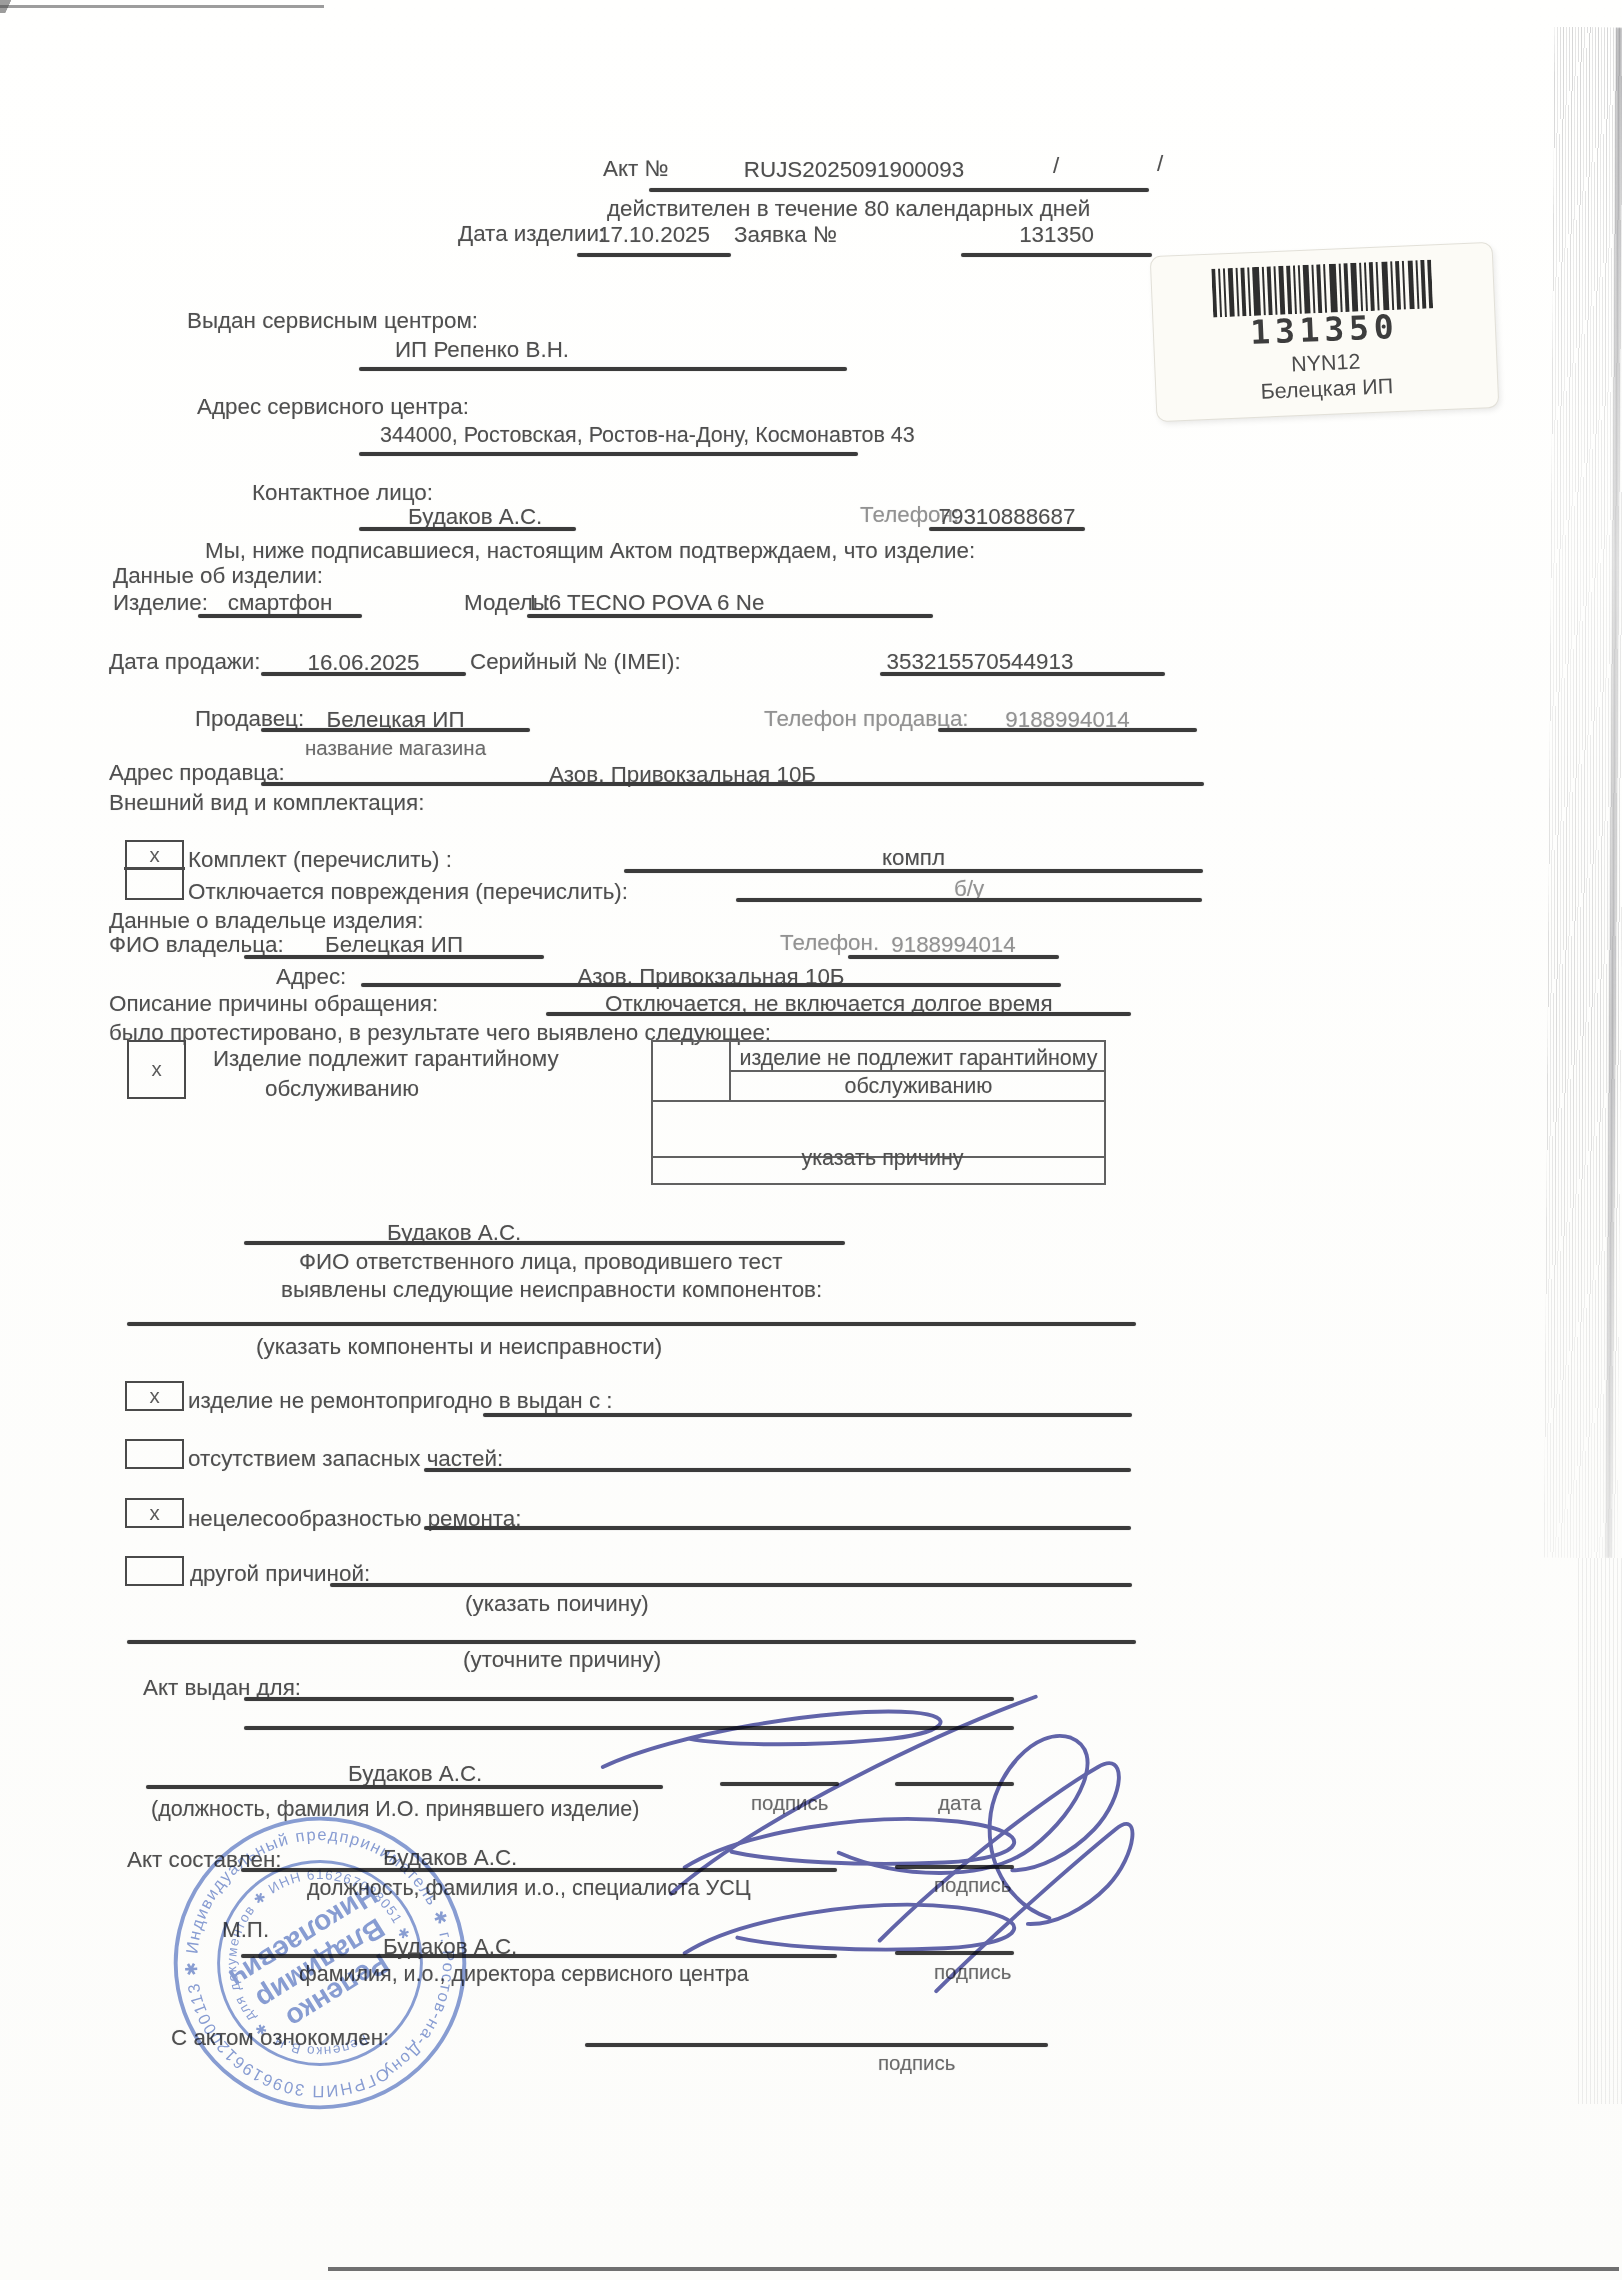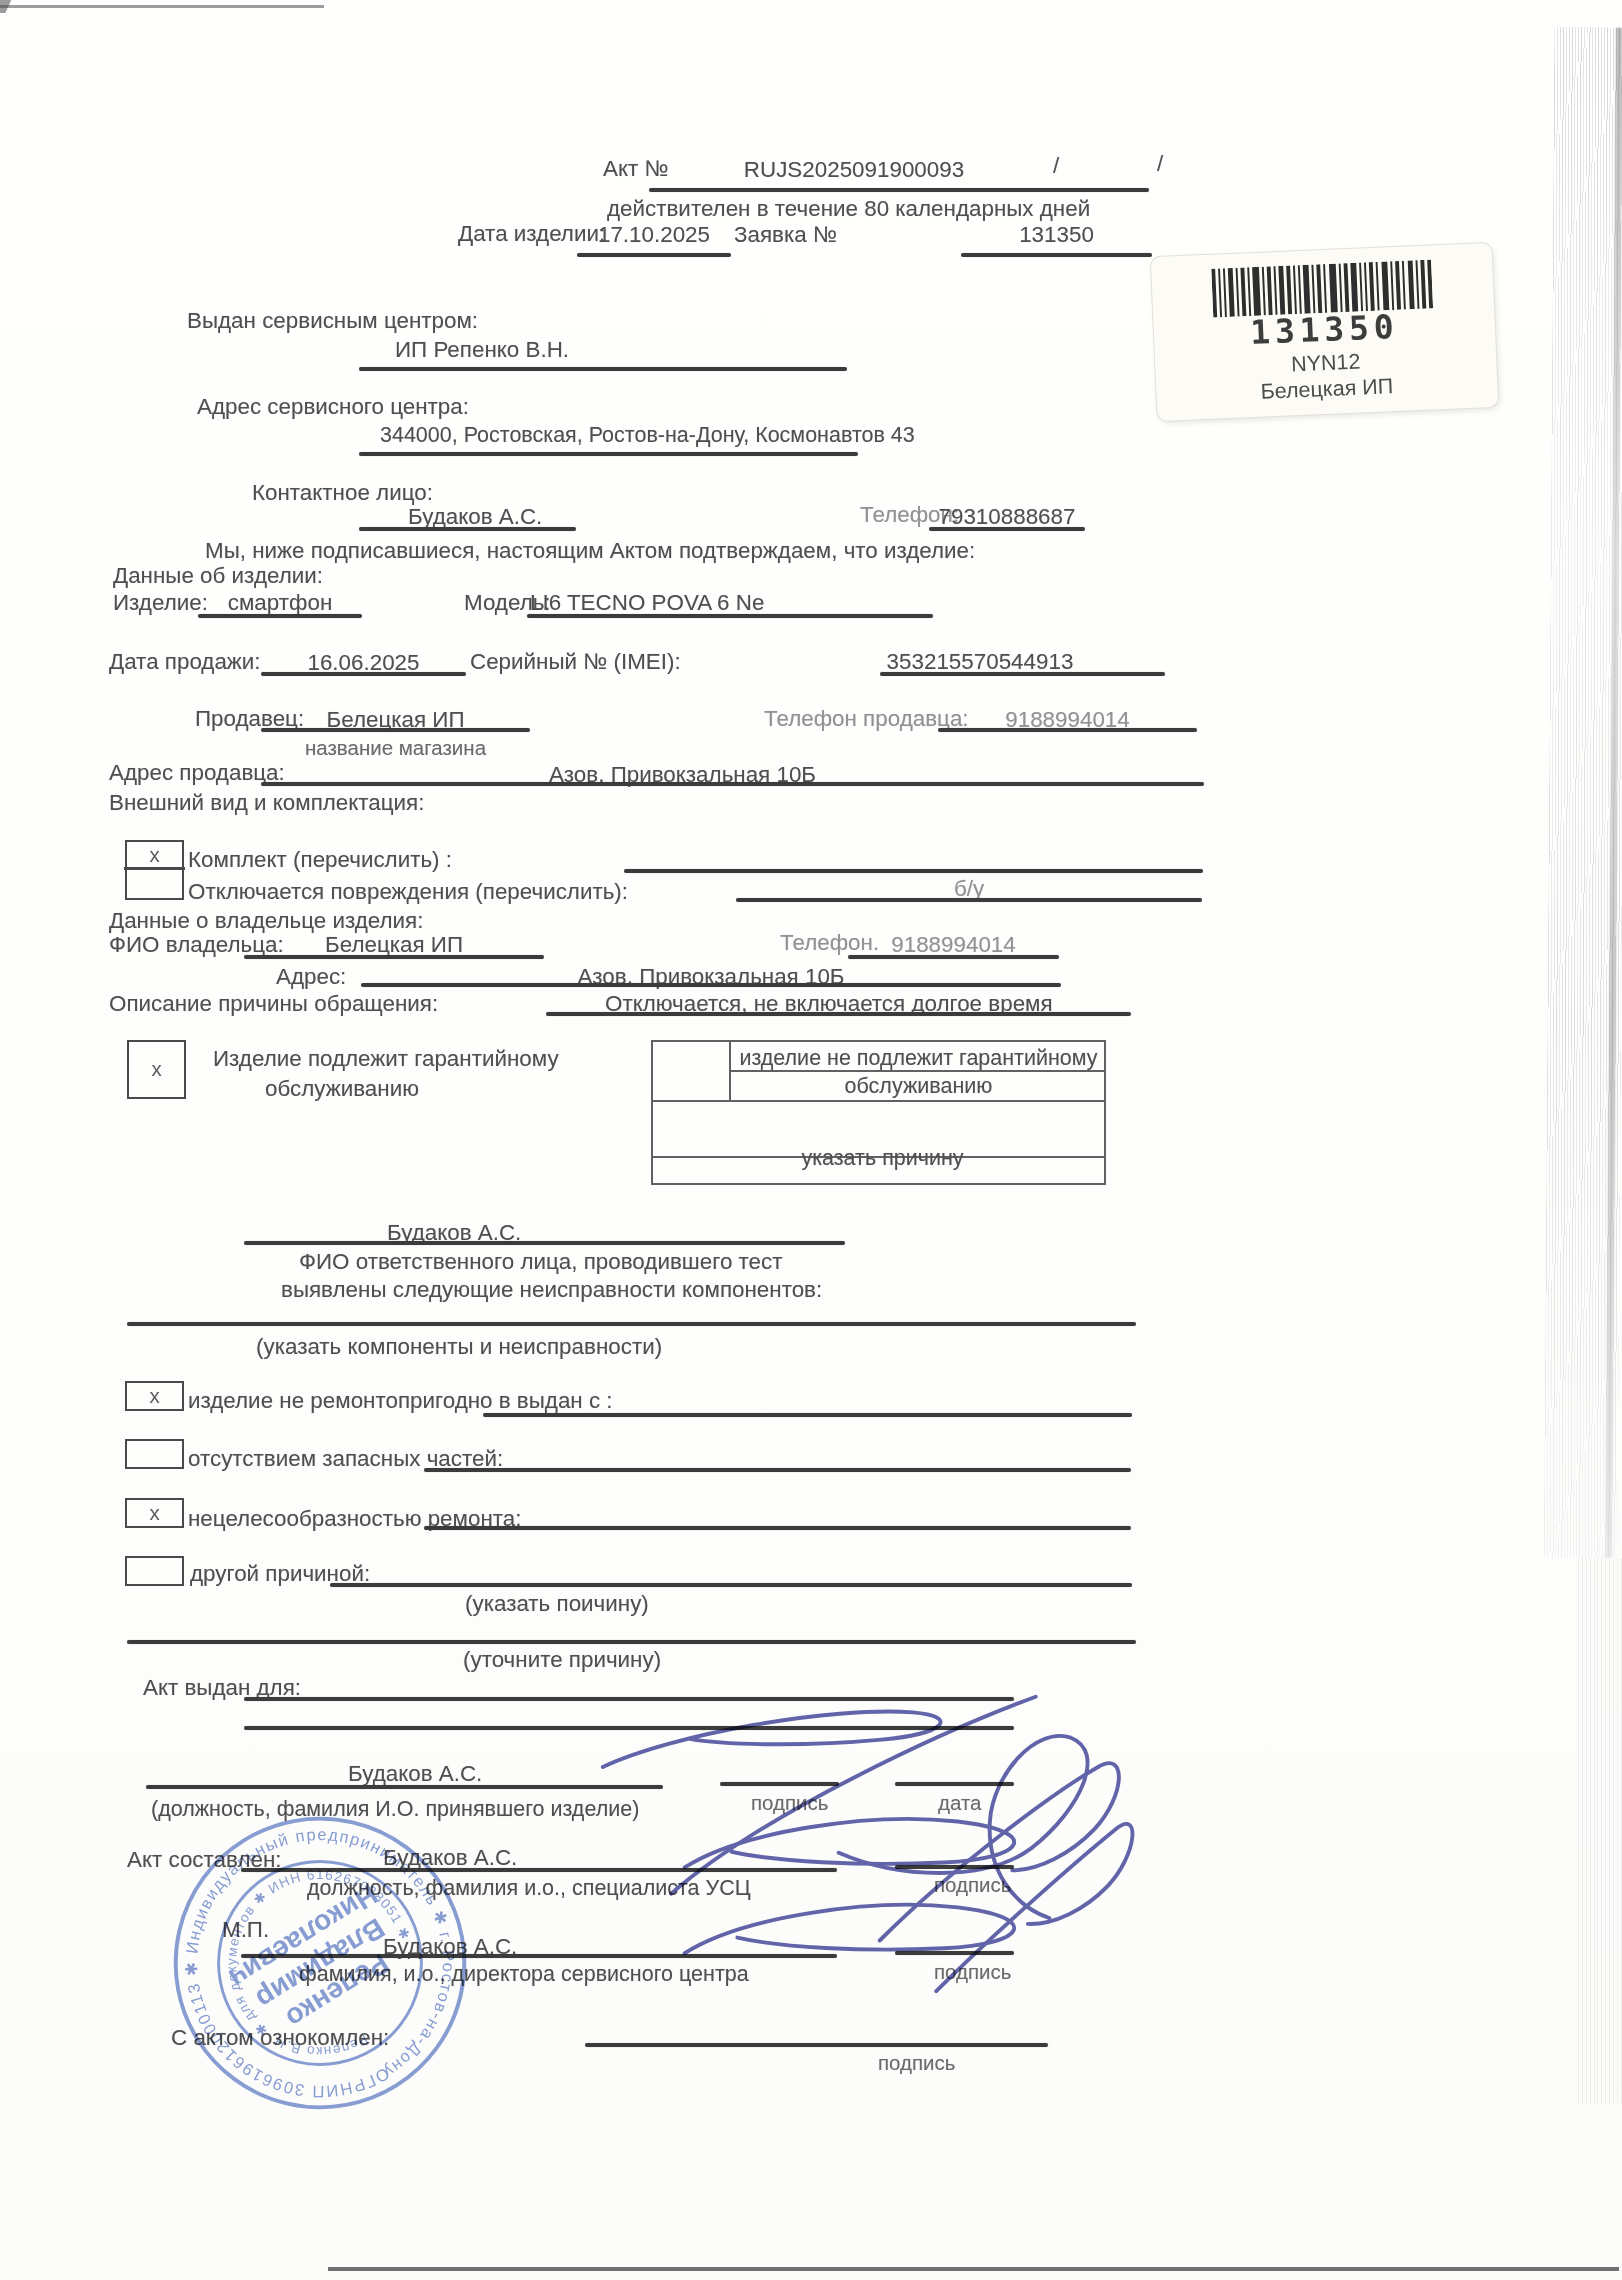--- a/index.html
+++ b/index.html
@@ -145,38 +145,40 @@
   <div class="t" style="left:109px;top:760px">Адрес продавца:</div>
   <div class="t c" style="left:390px;top:762px;width:585px">Азов, Привокзальная 10Б</div>
   <div class="u" style="left:261px;top:782px;width:943px"></div>
   <div class="t" style="left:109px;top:790px">Внешний вид и комплектация:</div>
 
   <div class="bx" style="left:125px;top:840px;width:59px;height:60px">
     <div style="position:absolute;left:-2.9px;right:-2.9px;top:25px;height:2.9px;background:#4a4a4a"></div>
     <div class="xm" style="top:1px">x</div>
   </div>
   <div class="t" style="left:188px;top:847px">Комплект (перечислить) :</div>
+  <div class="t c" style="left:624px;top:845px;width:579px">компл</div>
   <div class="u" style="left:624px;top:869px;width:579px"></div>
   <div class="t" style="left:188px;top:879px">Отключается повреждения (перечислить):</div>
   <div class="t c fade" style="left:736px;top:876px;width:466px">б/у</div>
   <div class="u" style="left:736px;top:898px;width:466px"></div>
 
   <div class="t" style="left:109px;top:908px">Данные о владельце изделия:</div>
   <div class="t" style="left:109px;top:932px">ФИО владельца:</div>
   <div class="t c" style="left:244px;top:932px;width:300px">Белецкая ИП</div>
   <div class="u" style="left:244px;top:955px;width:300px"></div>
   <div class="t fade" style="left:780px;top:930px">Телефон.</div>
   <div class="t c fade" style="left:848px;top:932px;width:211px">9188994014</div>
   <div class="u" style="left:848px;top:955px;width:211px"></div>
   <div class="t" style="left:276px;top:964px">Адрес:</div>
   <div class="t c" style="left:361px;top:964px;width:700px">Азов, Привокзальная 10Б</div>
   <div class="u" style="left:361px;top:983px;width:700px"></div>
   <div class="t" style="left:109px;top:991px">Описание причины обращения:</div>
   <div class="t c" style="left:605px;top:991px;width:429px">Отключается, не включается долгое время</div>
   <div class="u" style="left:546px;top:1012px;width:585px"></div>
+  <div class="t" style="left:109px;top:1020px">было протестировано, в результате чего выявлено следующее:</div>
 
   <div class="bx" style="left:127px;top:1040px;width:59px;height:59px">
     <div class="xm" style="top:14.6px">x</div>
   </div>
   <div class="t" style="left:213px;top:1046px">Изделие подлежит гарантийному</div>
   <div class="t" style="left:265px;top:1076px">обслуживанию</div>
   <div class="wt" style="left:651px;top:1040px;width:455px;height:145px">
     <div style="position:absolute;left:0;top:0;width:78px;height:59px;border-right:2px solid #616161;box-sizing:border-box"></div>
     <div class="t c f22" style="left:78px;top:3.9px;width:375px">изделие не подлежит гарантийному</div>
     <div class="wl" style="left:78px;top:28px;width:375px;height:2px"></div>

